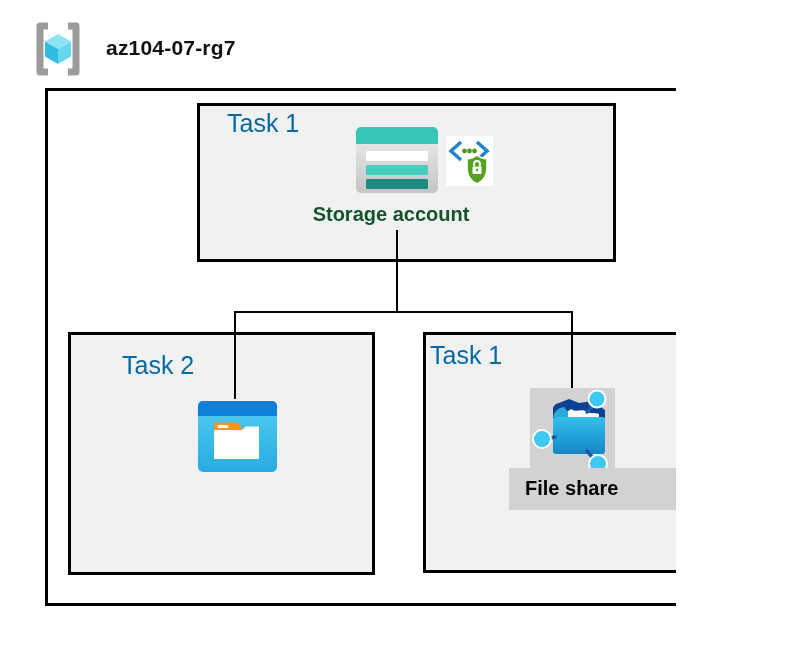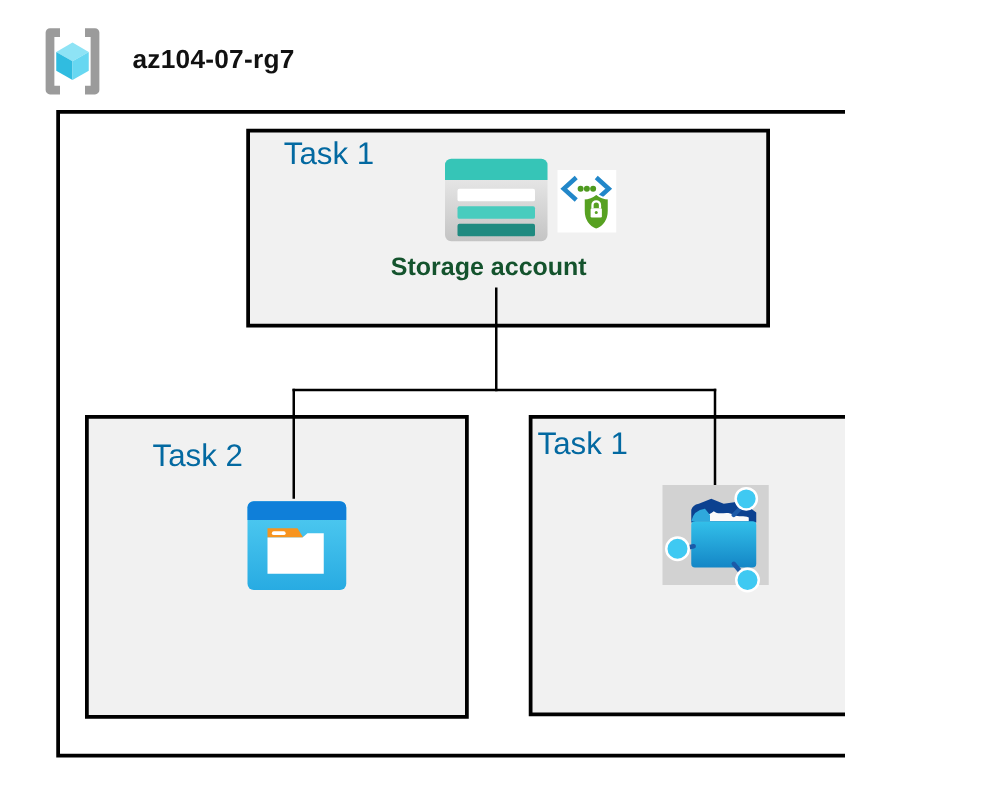--- a/index.html
+++ b/index.html
@@ -127,14 +127,15 @@
     <path d="M22 29 Q24 20 33 19 L37 24 L37 29 Z" fill="#2FA8DC"></path>
     <rect x="22" y="29" width="52" height="37" rx="3" fill="url(#fsg)"></rect>
     <path d="M66 14 L56 24" stroke="#1B5AA8" stroke-width="3.5" stroke-linecap="round"></path>
     <path d="M14 51 L24 49" stroke="#1B5AA8" stroke-width="3.5" stroke-linecap="round"></path>
     <path d="M67 76 L56 63" stroke="#1B5AA8" stroke-width="3.5" stroke-linecap="round"></path>
     <circle cx="66" cy="11" r="8.5" fill="#3FC9F2" stroke="#FFFFFF" stroke-width="2"></circle>
     <circle cx="11" cy="51" r="9" fill="#3FC9F2" stroke="#FFFFFF" stroke-width="2"></circle>
     <circle cx="67" cy="76" r="9" fill="#3FC9F2" stroke="#FFFFFF" stroke-width="2"></circle>
   </svg>
 
+  <div class="fs-label">File share</div>
 
 </div>
 
 </body></html>

